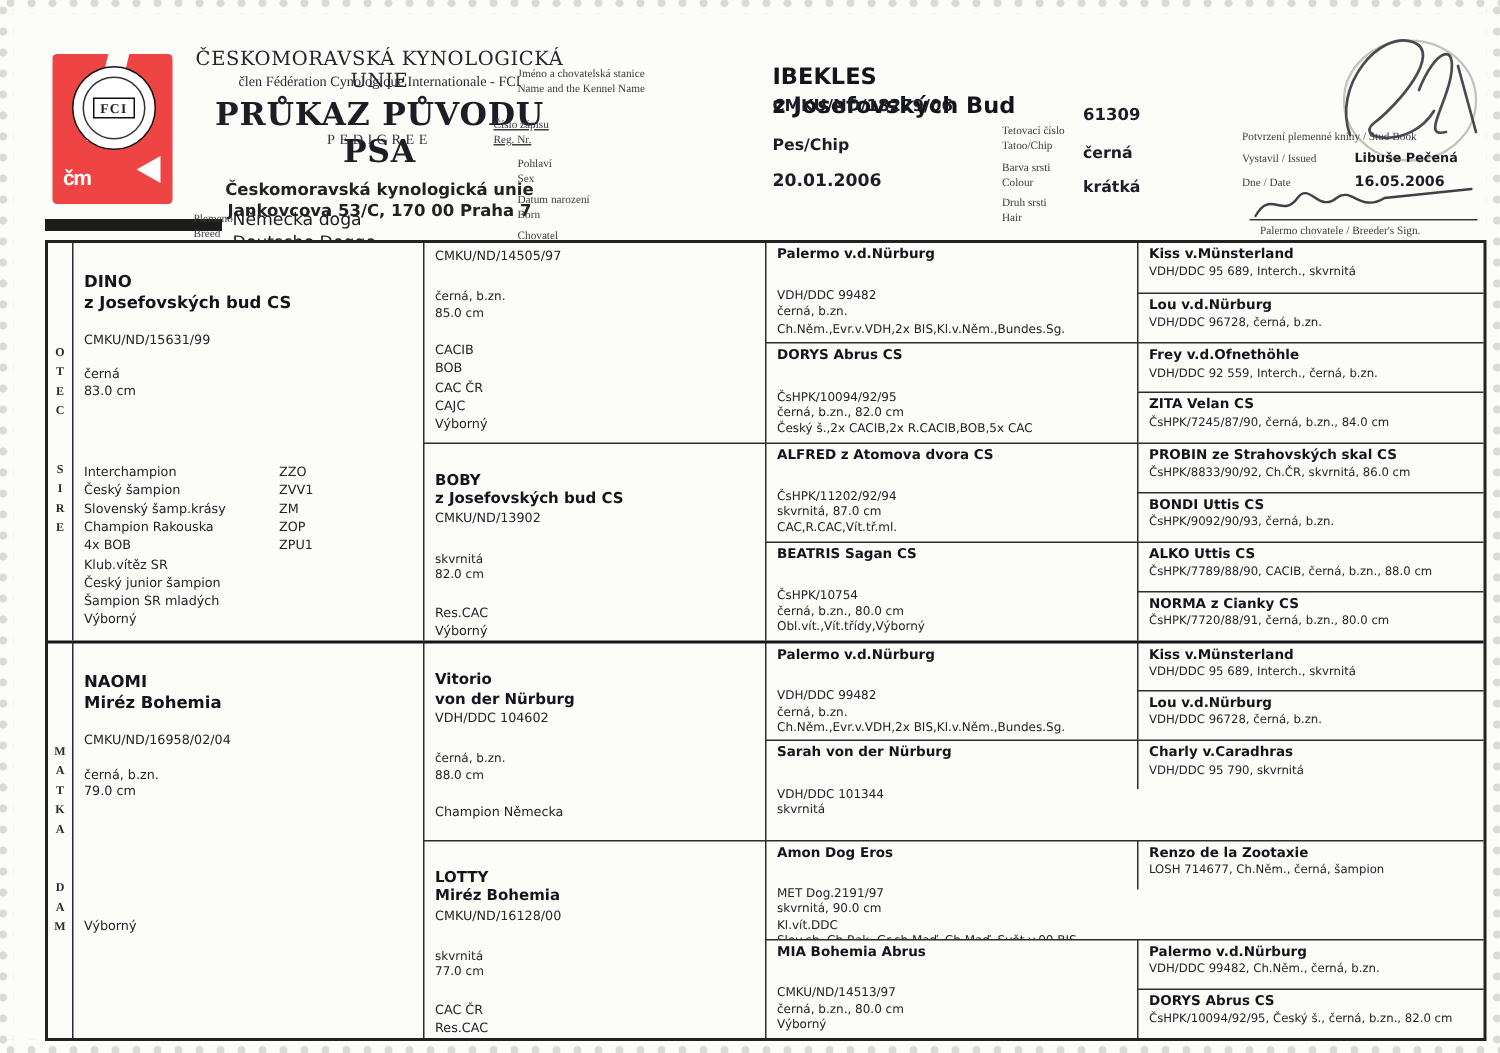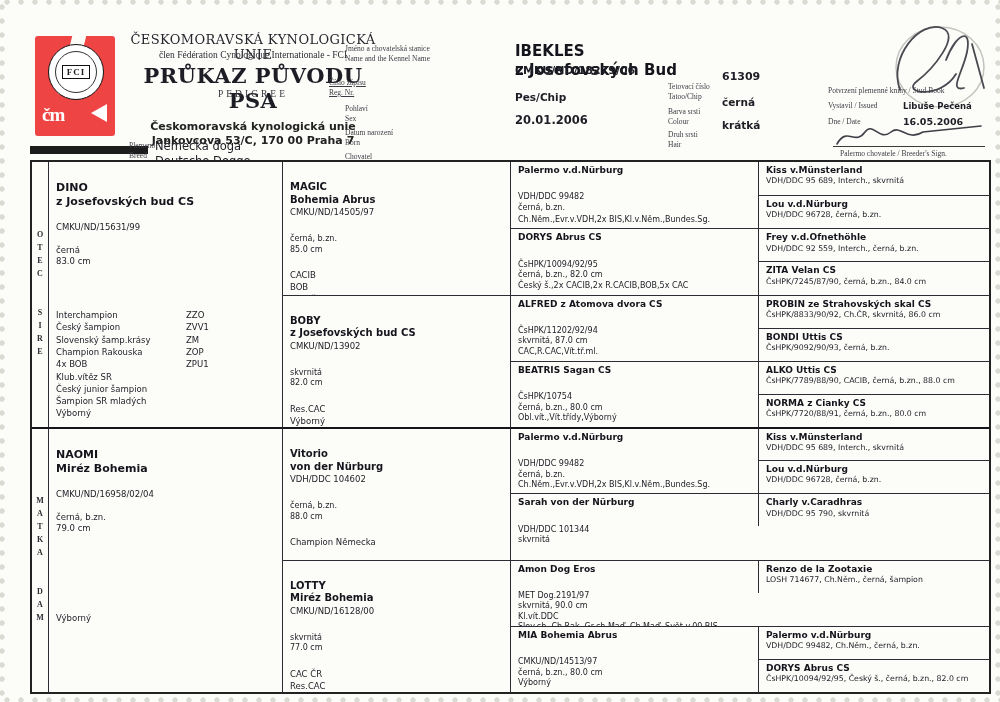--- a/index.html
+++ b/index.html
@@ -16,21 +16,21 @@
   .pre{white-space:pre-line;margin-top:16px;}
   .lbl{font-family:"Liberation Serif",serif;font-size:7.5px;line-height:1.3;color:#3c3c44;}
 
   
   .logo{left:35px;top:36px;width:80px;height:100px;background:#ef4444;border-radius:3px;}
   .logo-slash{position:absolute;left:30px;top:0;width:14px;height:58px;background:#fcfcf9;transform:skewX(-14deg);}
   .fci-circle{position:absolute;left:13px;top:8px;width:54px;height:54px;border-radius:50%;background:#fff;border:1px solid #111;
               display:flex;align-items:center;justify-content:center;}
   .fci-inner{width:40px;height:40px;border-radius:50%;border:1px solid #333;display:flex;align-items:center;justify-content:center;}
   .fci-box{border:1.5px solid #111;padding:1px 4px;font-family:"Liberation Serif",serif;font-weight:bold;font-size:9px;letter-spacing:1px;background:#fff;}
-  .cmku{position:absolute;left:7px;bottom:10px;color:#fff;font-weight:bold;font-size:19px;font-family:Liberation Serif, serif;letter-spacing:-1px;}
+  .cmku{position:absolute;left:7px;bottom:10px;color:#fff;font-weight:bold;font-size:14px;font-family:Liberation Sans, sans-serif;letter-spacing:-1px;}
   .cmku-arrow{position:absolute;right:8px;bottom:14px;width:0;height:0;border-top:9px solid transparent;border-bottom:9px solid transparent;border-right:16px solid #fff;}
   .black-bar{left:30px;top:146px;width:118px;height:8px;background:#1c1c1c;}
 
   .org-title{left:128px;top:32px;width:250px;text-align:center;font-family:"DejaVu Serif",serif;font-size:13px;letter-spacing:.4px;color:#26262e;}
   .org-sub{left:128px;top:50px;width:250px;text-align:center;font-family:"Liberation Serif",serif;font-size:9.5px;color:#2b2b33;}
   .doc-title{left:128px;top:63px;width:250px;text-align:center;font-family:"DejaVu Serif",serif;font-weight:bold;font-size:21px;letter-spacing:.5px;color:#1d1d26;}
   .doc-sub{left:128px;top:89px;width:250px;text-align:center;font-family:"Liberation Serif",serif;font-size:9.5px;letter-spacing:3px;color:#33333b;}
   .org-addr{left:128px;top:104px;width:250px;text-align:center;font-weight:bold;font-size:11px;line-height:1.25;color:#222;}
   .breed-lbl{left:129px;top:125px;}
   .breed-val{left:155px;top:123px;font-size:11.5px;line-height:1.3;color:#1b1b22;}
@@ -200,22 +200,20 @@
       <div class="rg">CMKU/ND/16958/02/04</div>
       <div class="dt dt1 pre">černá, b.zn.
 79.0 cm</div>
       <div class="ttl-row" style="margin-top:62px">
         <div class="dt pre ttl-left">Výborný</div>
         <div class="dt pre"></div>
       </div>
     </div>
 
     <div class="cell g2 r1" style="grid-column:3;grid-row:1/5">
-      <div class="nm pre">MAGIC
-Bohemia Abrus</div>
       <div class="rg">CMKU/ND/14505/97</div>
       <div class="dt pre">černá, b.zn.
 85.0 cm</div>
       <div class="dt pre ttl">CACIB
 BOB
 CAC ČR
 CAJC
 Výborný</div>
     </div>
     <div class="cell g2" style="grid-column:3;grid-row:5/9">

